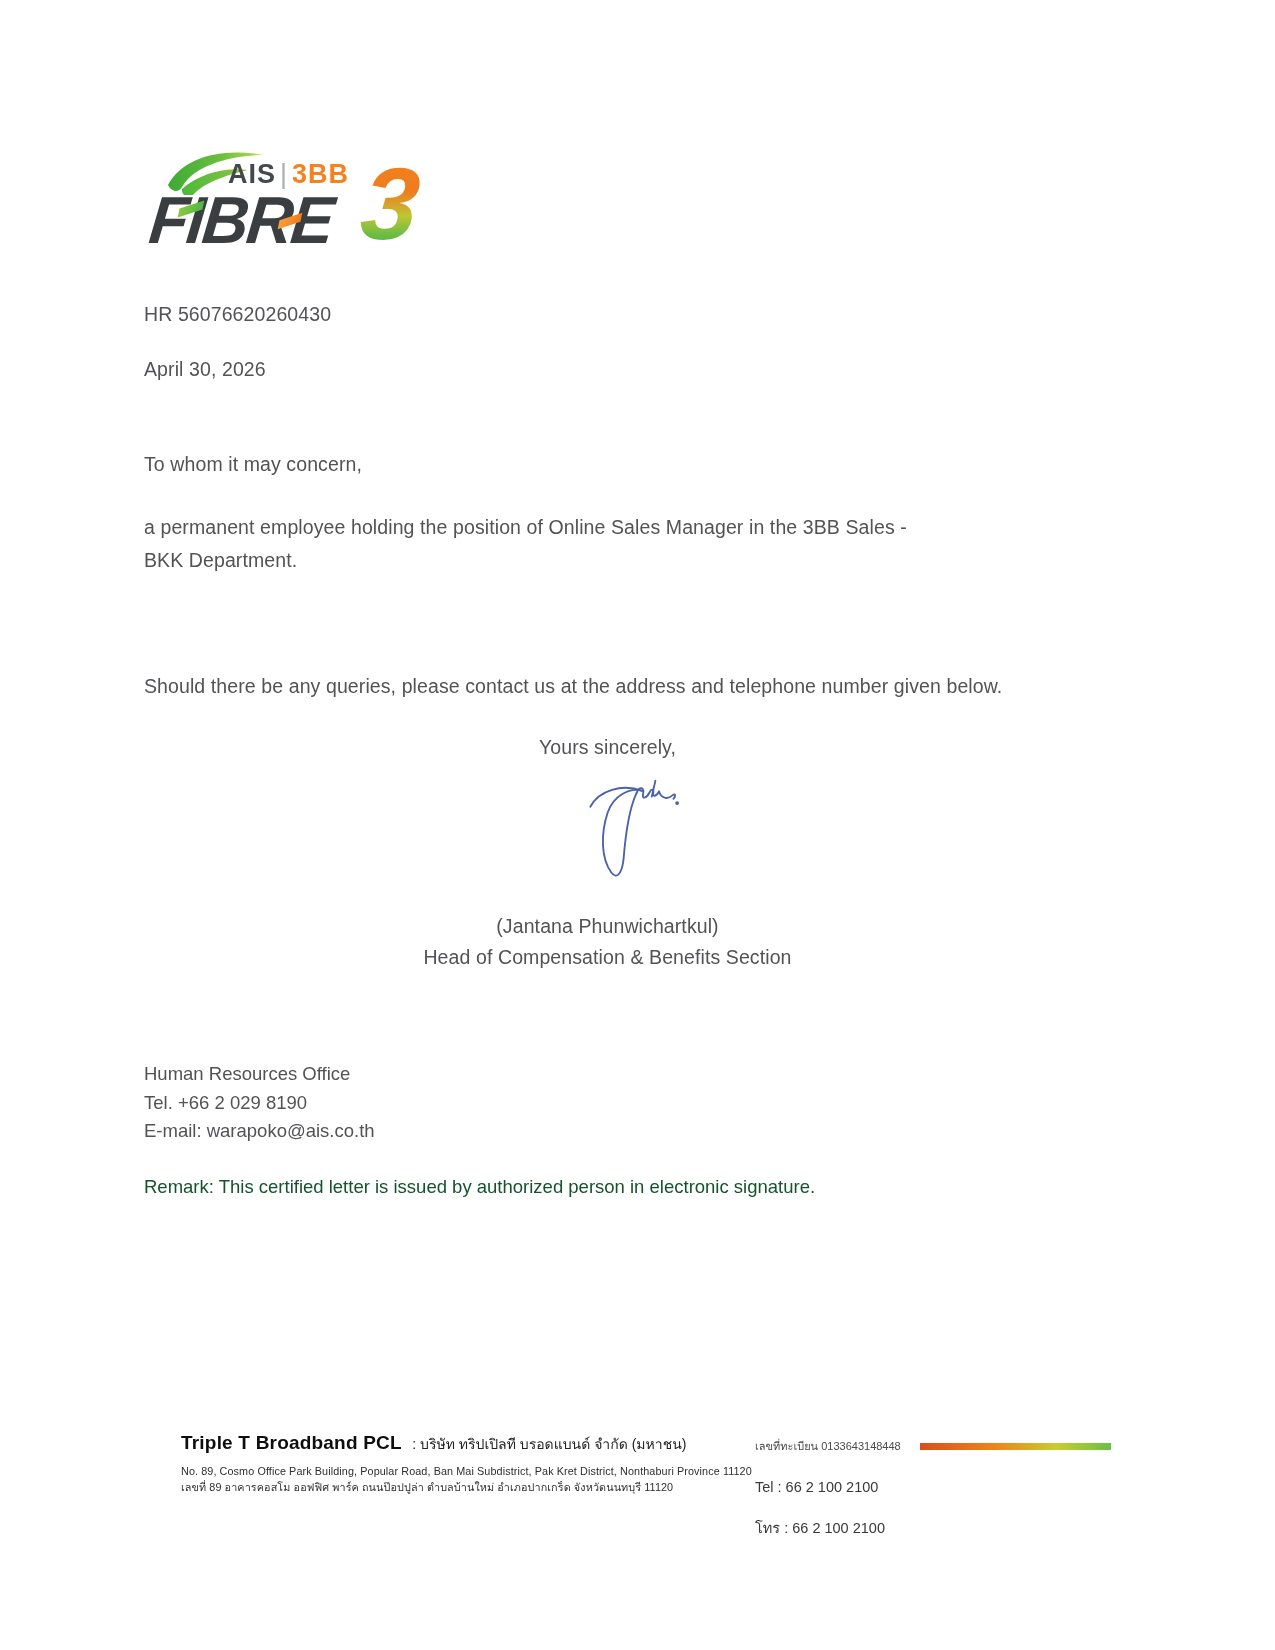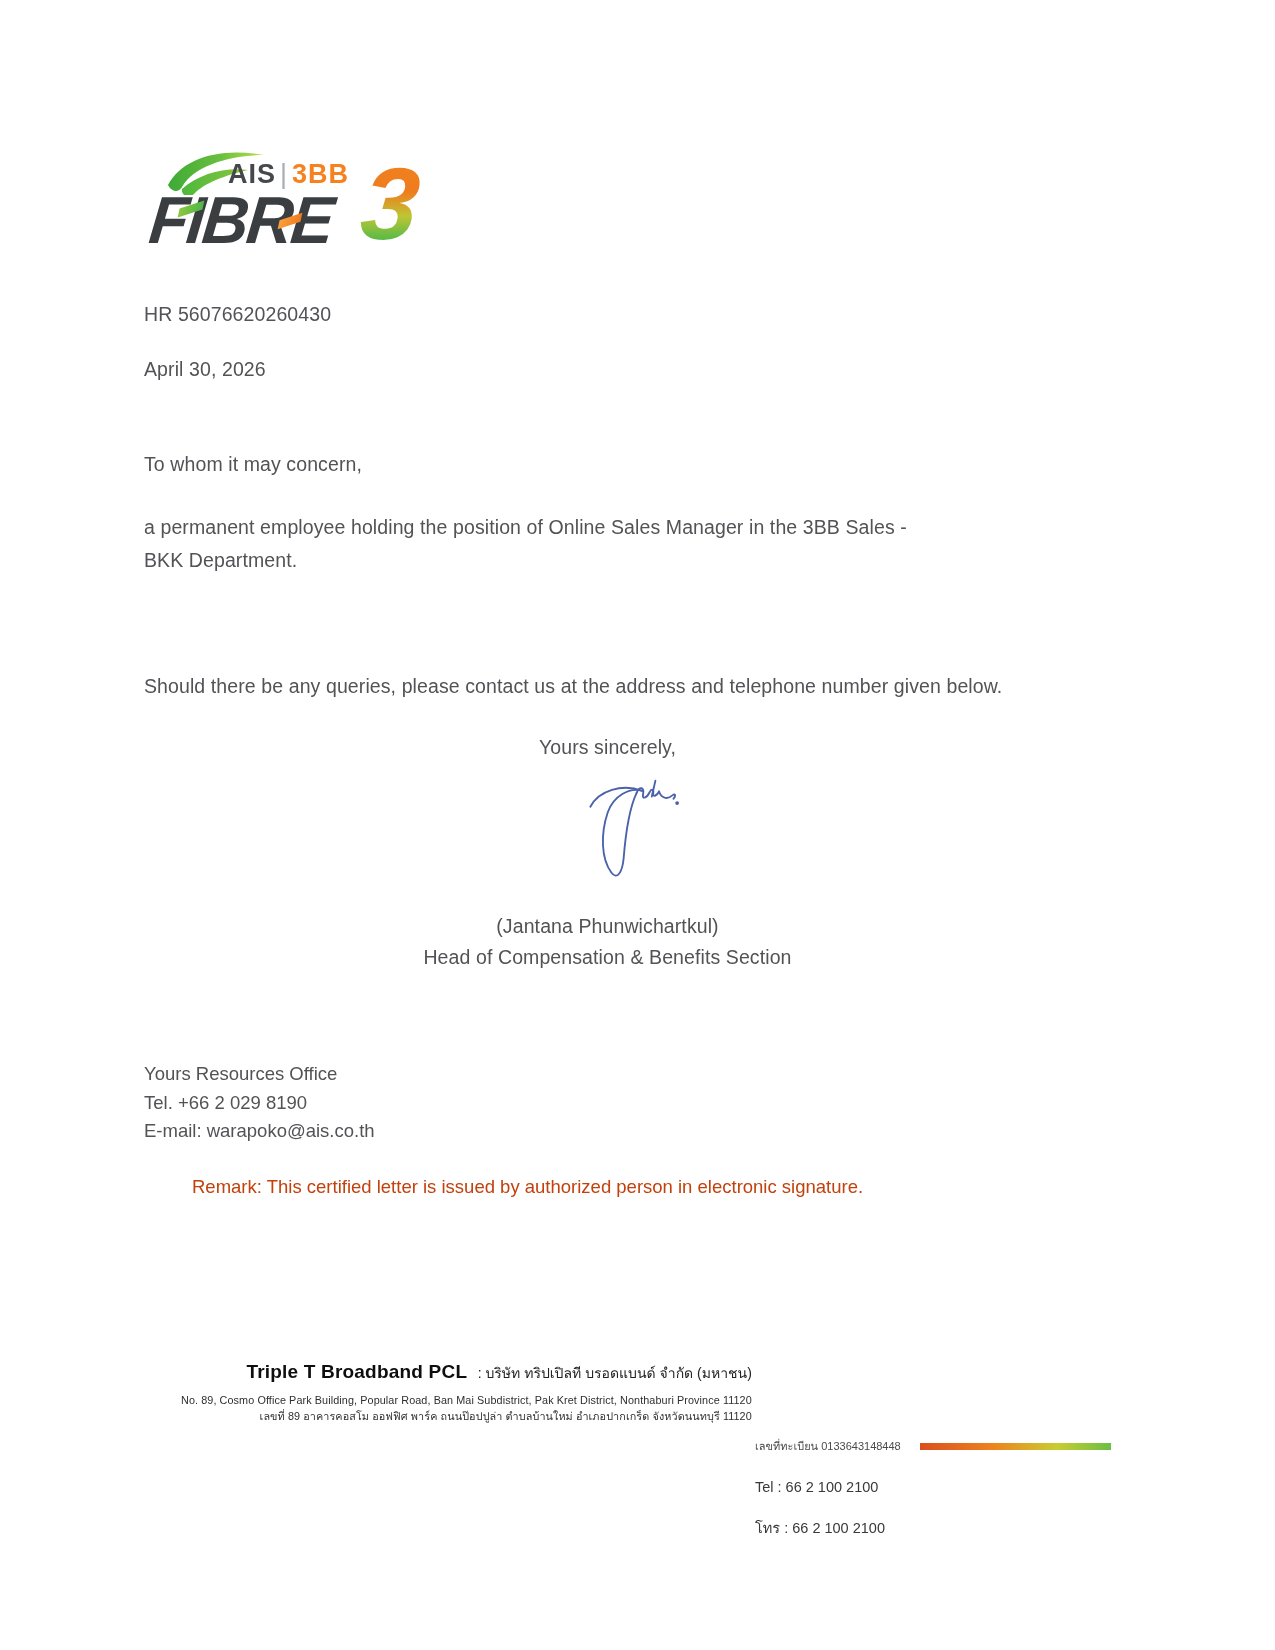--- a/index.html
+++ b/index.html
@@ -47,21 +47,21 @@
   .center-line { left:0; width:1275px; text-align:center; transform:translateX(-30px); }
   .signoff     { top:736px; }
   .signer-name { top:915px; }
   .signer-title{ top:946px; }
   .signature   { position:absolute; left:586px; top:772px; width:94px; height:120px; }
 
   .contact-block { left:144px; top:1060px; line-height:28.5px; font-size:18.5px; }
   .remark        { left:144px; top:1176px; font-size:18.5px; }
 
   
-  .footer-left { position:absolute; left:181px; top:1361px; color:#1c1c1d;text-align:right; }
+  .footer-left { position:absolute; left:181px; top:1432px; color:#1c1c1d; }
   .footer-company { white-space:nowrap; }
   .footer-company-en { font-size:19px; font-weight:bold; color:#0e0e0f; letter-spacing:0.2px; }
   .footer-company-th { font-size:14px; color:#222; margin-left:6px; }
   .footer-address { margin-top:9px; font-size:10.8px; color:#2e2e2f; line-height:15.5px; letter-spacing:0.1px; }
 
   .footer-right { position:absolute; left:755px; top:1437px; color:#3c3c3e; }
   .footer-reg { font-size:11px; color:#4a4a4c; }
   .footer-tel { font-size:14.5px; margin-top:24px; line-height:17px; color:#39393b; }
   .footer-bar {
     position:absolute; left:920px; top:1443px; width:191px; height:7px;
@@ -120,26 +120,26 @@
       <path d="M96,4 L91,26"></path>
       <path d="M101,19 C104,28 112,31 120,24 C123,21 125,25 121,29"></path>
     </g>
     <circle cx="126" cy="35" r="2.6" fill="#3c55a4" opacity="0.92"></circle>
   </svg>
 
   <div class="abs doc-text center-line signer-name">(Jantana Phunwichartkul)</div>
   <div class="abs doc-text center-line signer-title">Head of Compensation &amp; Benefits Section</div>
 
   <div class="abs contact-block" style="color:#525356;">
-    <div>Yours Resources Office</div>
+    <div>Human Resources Office</div>
     <div>Tel. +66 2 029 8190</div>
     <div>E-mail: warapoko@ais.co.th</div>
   </div>
 
-  <div class="abs remark" style="color:#c2410c;margin-left:48px;">Remark: This certified letter is issued by authorized person in electronic signature.</div>
+  <div class="abs remark" style="color:#14532d;">Remark: This certified letter is issued by authorized person in electronic signature.</div>
 
   <div class="footer-left">
     <div class="footer-company">
       <span class="footer-company-en">Triple T Broadband PCL</span>
       <span class="footer-company-th">: บริษัท ทริปเปิลที บรอดแบนด์ จำกัด (มหาชน)</span>
     </div>
     <div class="footer-address">
       <div>No. 89, Cosmo Office Park Building, Popular Road, Ban Mai Subdistrict, Pak Kret District, Nonthaburi Province 11120</div>
       <div>เลขที่ 89 อาคารคอสโม ออฟฟิศ พาร์ค ถนนป๊อปปูล่า ตำบลบ้านใหม่ อำเภอปากเกร็ด จังหวัดนนทบุรี 11120</div>
     </div>

